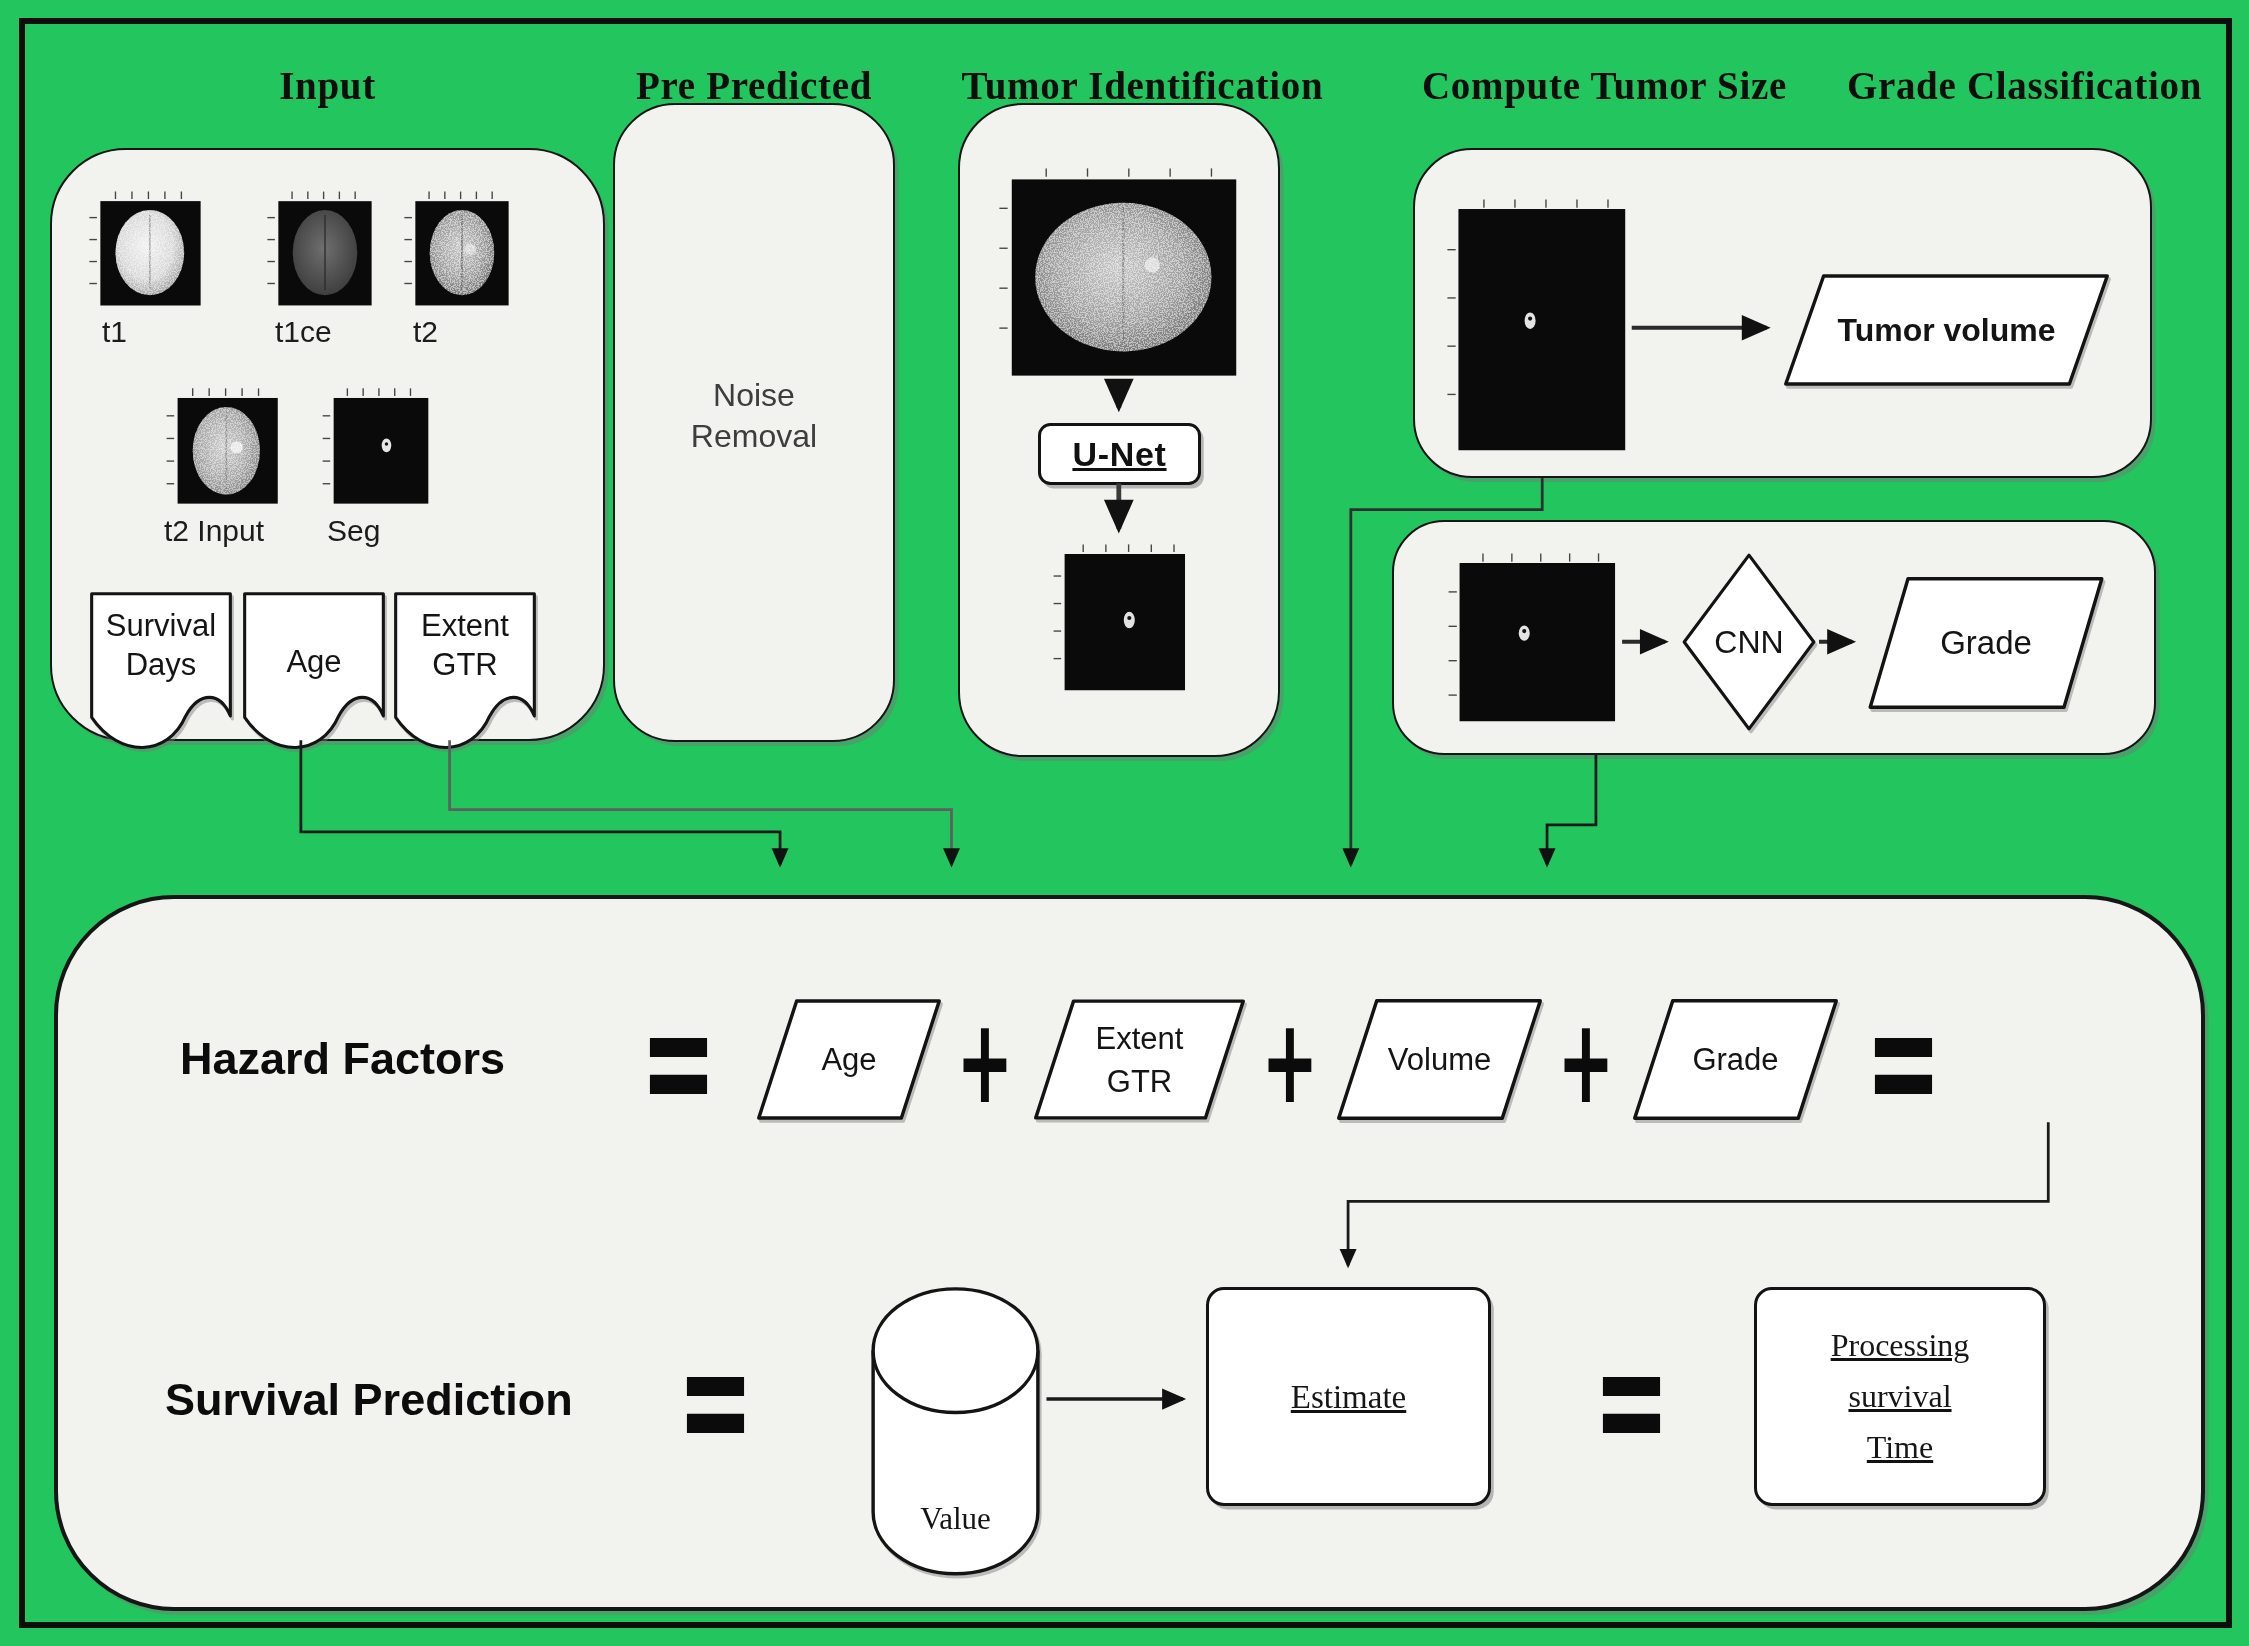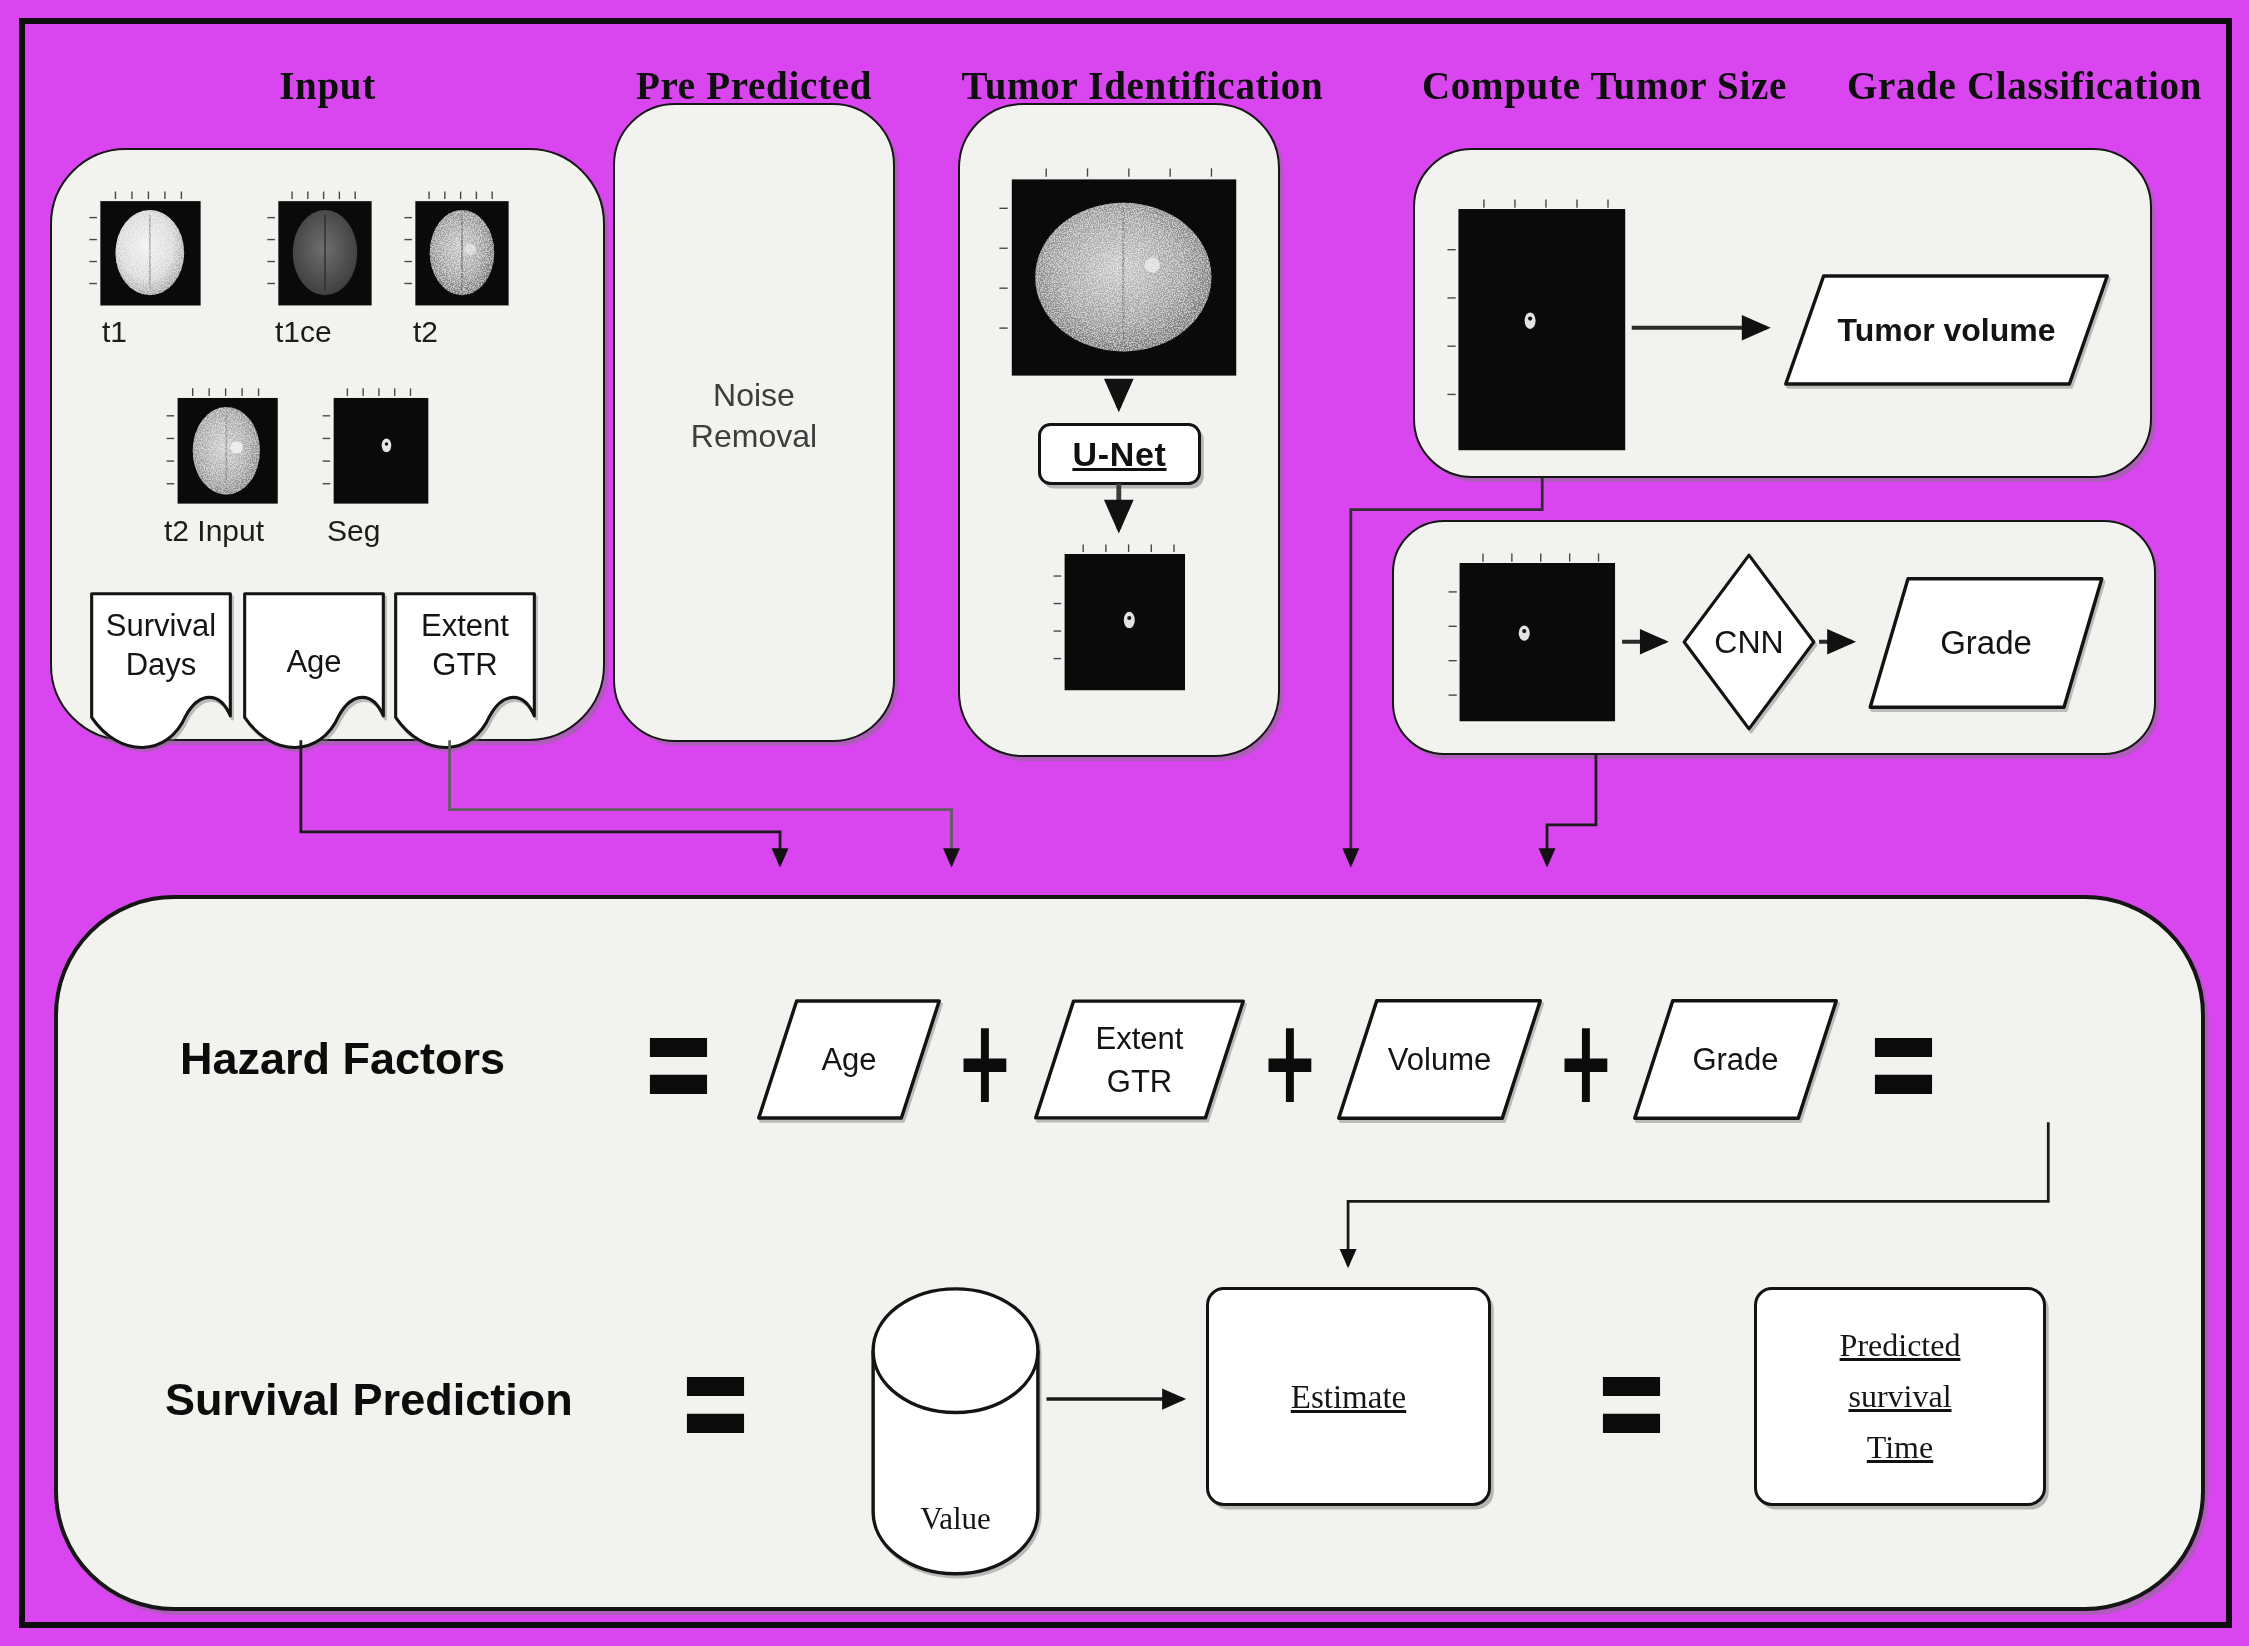--- a/index.html
+++ b/index.html
@@ -1,18 +1,18 @@
 <!DOCTYPE html>
 <html style="font-size:11px"><head>
 <meta charset="utf-8">
 <style>
   html,body{margin:0;padding:0;background:#ffffff;}
   .canvas{
     position:relative;width:2250px;height:1647px;
-    background:#d946ef;overflow:hidden;
+    background:#22c55e;overflow:hidden;
     font-family:"Liberation Sans", sans-serif;color:#111;
   }
   .frame{position:absolute;left:19px;top:18px;right:18px;bottom:19px;border:6.2px solid #0d0d0d;}
   .col-head{
     position:absolute;font-family:"Liberation Serif", serif;font-weight:bold;
     font-size:39px;color:#0e0e0e;text-align:center;letter-spacing:0.7px;white-space:nowrap;
   }
   .panel{
     position:absolute;background:#f2f2ef;border:2.8px solid #161616;
     box-shadow:4.1px 4.8px 0 -0.7px rgba(120,120,120,.45);
@@ -372,21 +372,21 @@
     </svg>
     <div class="lbl serif-lbl" style="justify-content:flex-end;padding-bottom:38px">Value</div>
   </div>
 
   <div class="whitebox" style="left:1206px;top:1287px;width:279px;height:213px;border-radius:18px">
     <span class="serif-lbl">Estimate</span>
   </div>
   <div class="sym sym-eq" style="left:1580px;top:1351px;width:103px;height:96px">=</div>
   <div class="whitebox" style="left:1754px;top:1287px;width:286px;height:213px;border-radius:18px">
     <span class="serif-lbl" style="font-size:32px;line-height:51px">
-      <span style="display:block">Predicted</span>
+      <span style="display:block">Processing</span>
       <span style="display:block">survival</span>
       <span style="display:block">Time</span>
     </span>
   </div>
 
   <svg class="overlay" width="2250" height="1647" viewBox="0 0 3268 2392">
     <defs>
       <marker id="ah" viewBox="0 0 10 10" refX="8.6" refY="5" markerWidth="8.5" markerHeight="7" orient="auto-start-reverse">
         <path d="M0,0.6 L10,5 L0,9.4 Z" fill="#111"></path>
       </marker>

